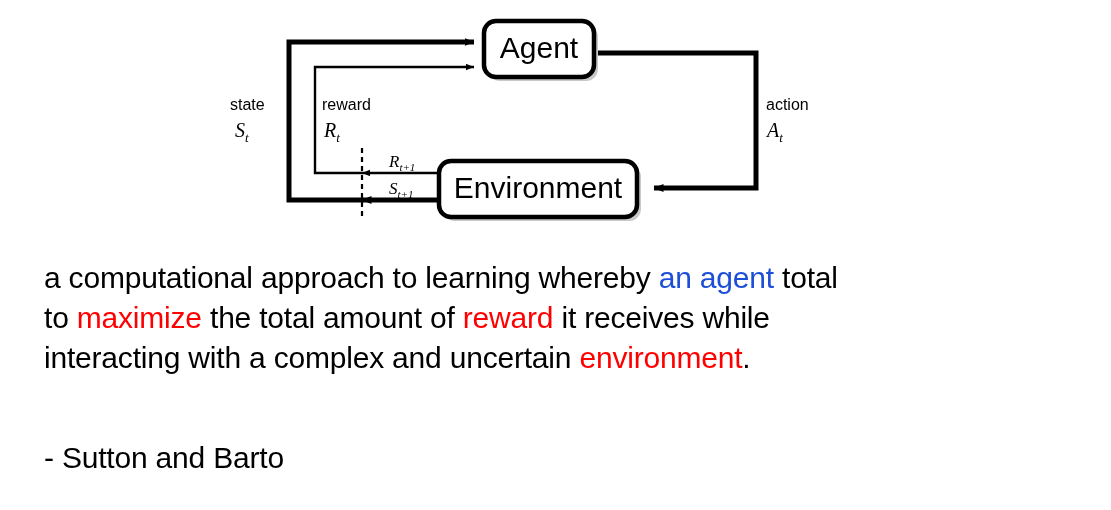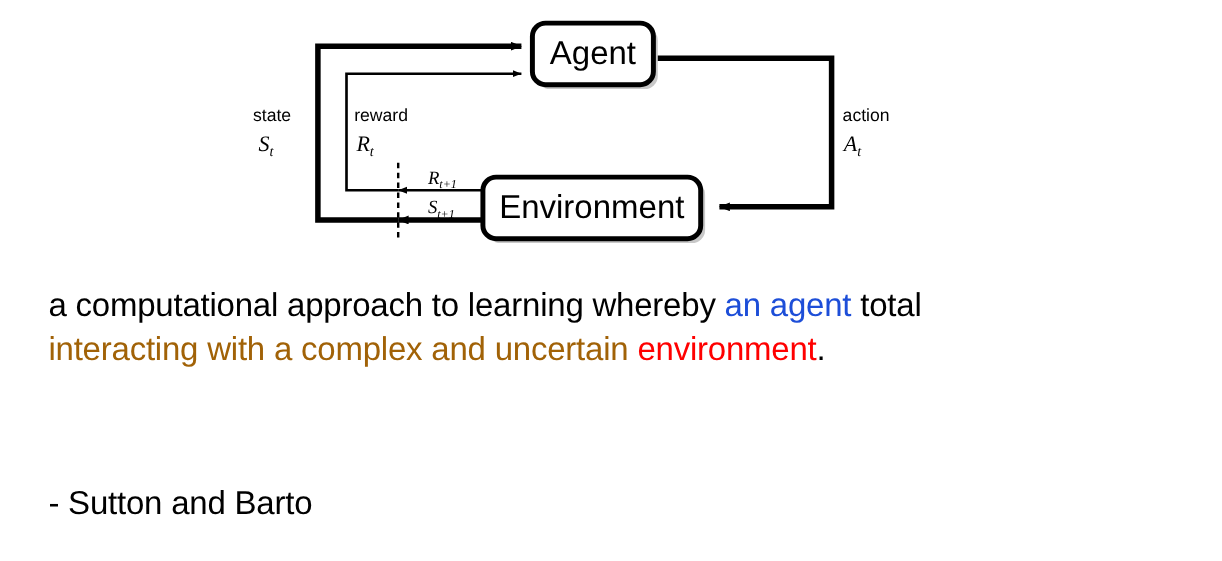--- a/index.html
+++ b/index.html
@@ -159,18 +159,19 @@
 
       <text class="math-label-sm" x="385" y="194">
         <tspan>S</tspan><tspan class="math-sub-sm" dy="4">t+1</tspan>
       </text>
 
     </svg>
   </div>
 
   <div id="quote-block">
     <div class="quote-line"><span style="color: rgb(0, 0, 0); margin-top: 28px;">a computational approach to learning whereby </span><span class="hl" style="color: #1d4ed8;">an agent</span><span style="color: rgb(0, 0, 0);"> total</span></div>
-    <div class="quote-line"><span style="color: #a16207;">interacting with a complex and uncertain </span><span class="hl" style="color: rgb(255, 0, 0);">environment</span><span style="color: rgb(0, 0, 0);">.</span></div>
+    <div class="quote-line"><span style="color: rgb(0, 0, 0);">to </span><span class="hl" style="color: rgb(255, 0, 0);">maximize</span><span style="color: rgb(0, 0, 0);"> the total amount of </span><span class="hl" style="color: rgb(255, 0, 0);">reward</span><span style="color: rgb(0, 0, 0);"> it receives while</span></div>
+    <div class="quote-line"><span style="color: #000000;">interacting with a complex and uncertain </span><span class="hl" style="color: rgb(255, 0, 0);">environment</span><span style="color: rgb(0, 0, 0);">.</span></div>
   </div>
 
   <div id="attribution">- Sutton and Barto</div>
 
 </div>
 
 </body></html>

